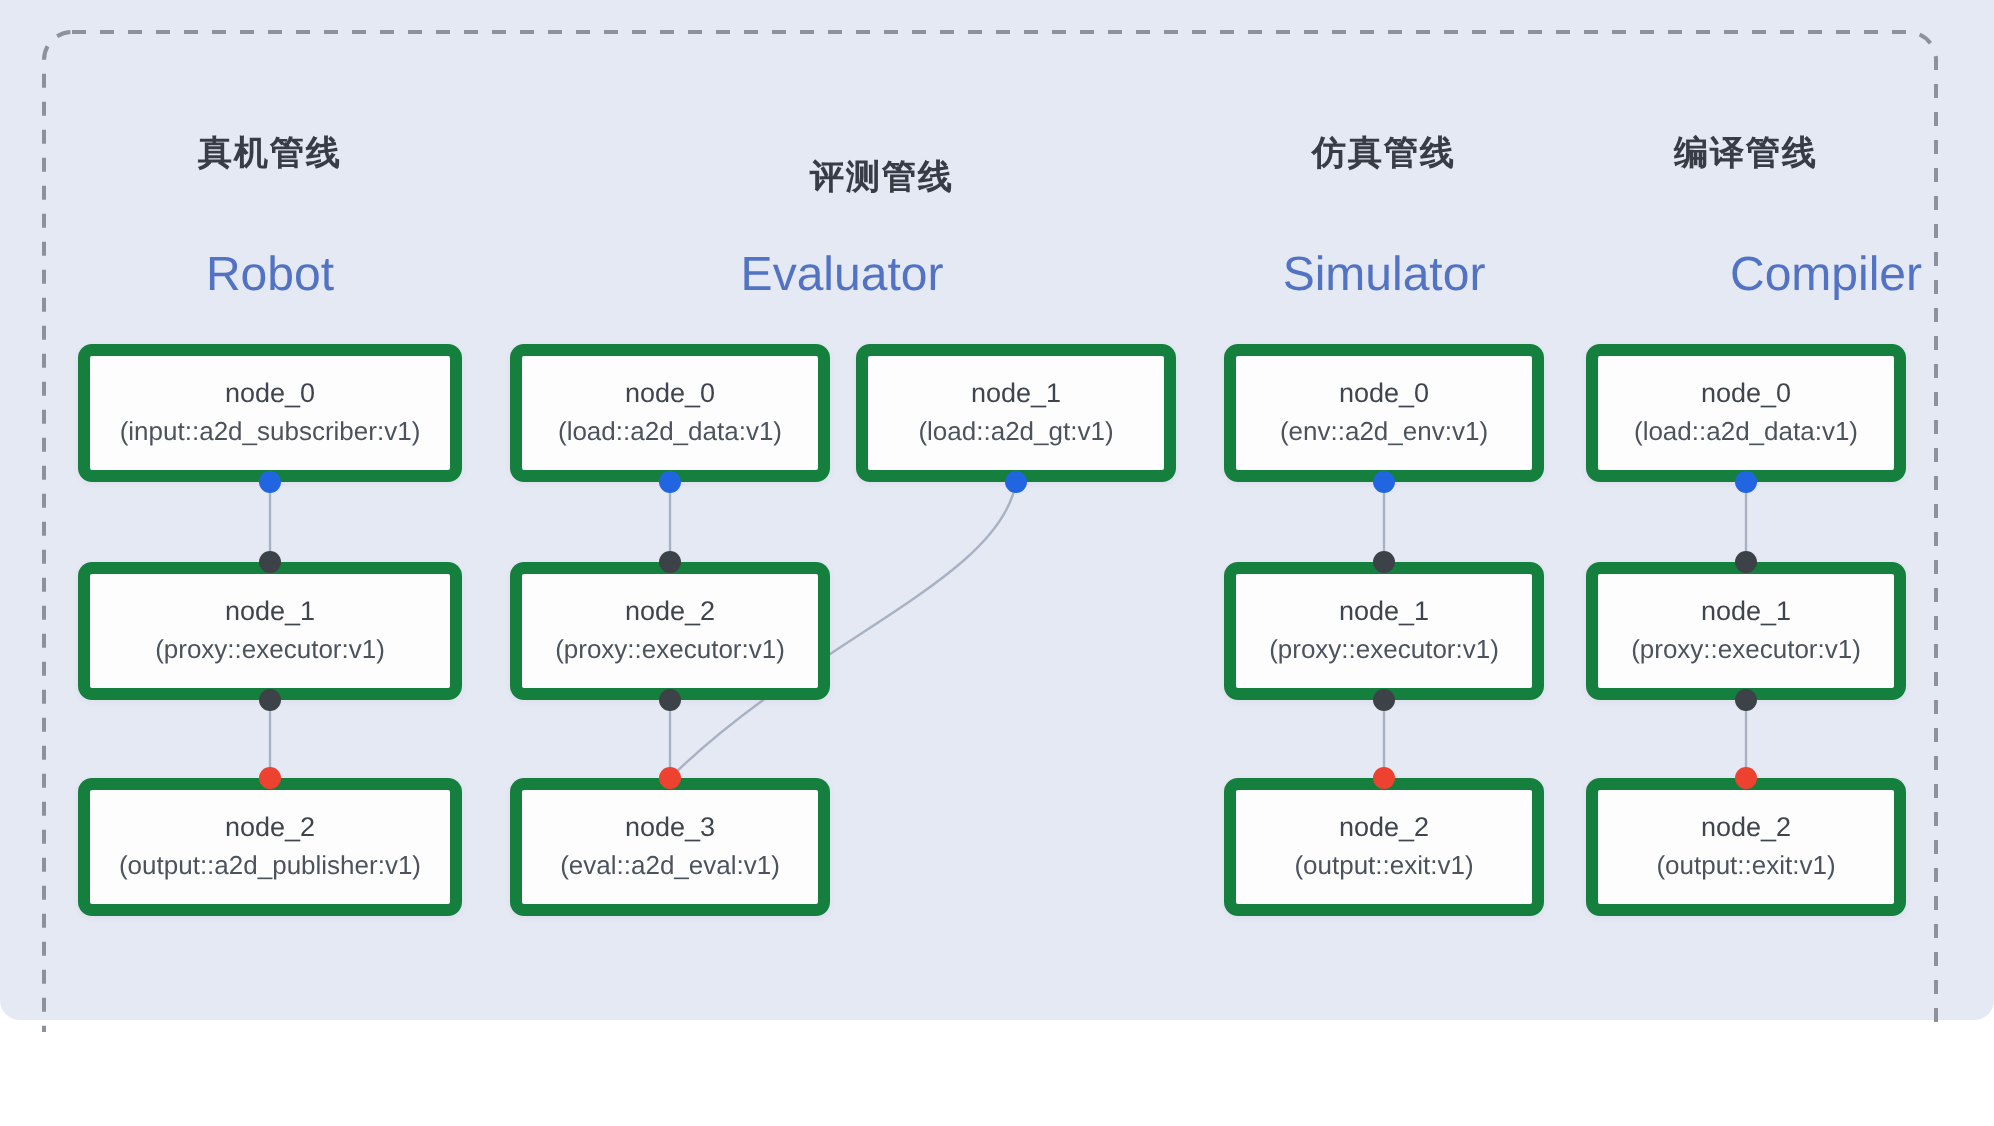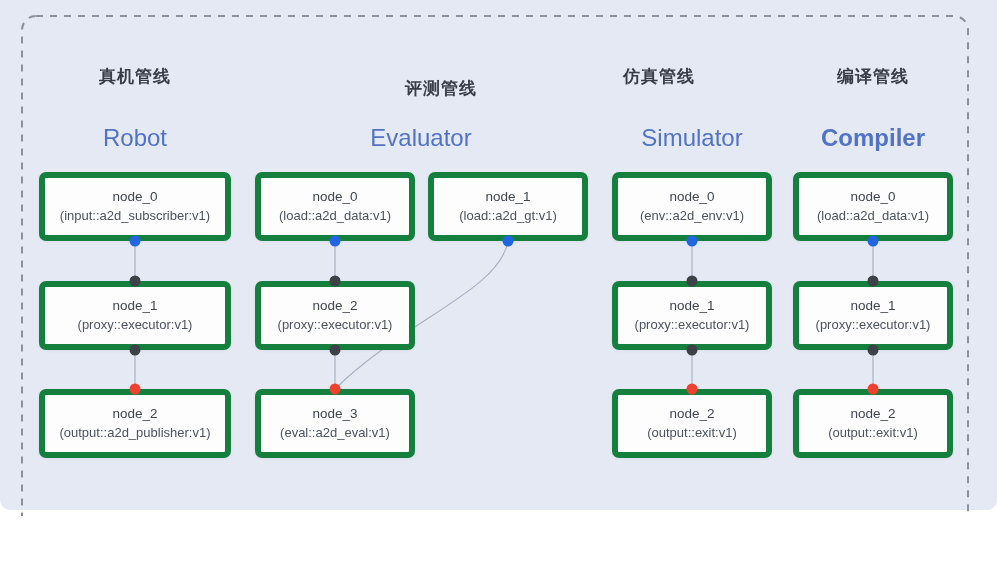--- a/index.html
+++ b/index.html
@@ -132,42 +132,42 @@
     <div class="node-label">node_2</div>
     <div class="node-detail">(proxy::executor:v1)</div>
   </div>
 
   <div class="node" style="left: 255px; top: 389px; width: 160px; height: 69px;">
     <div class="node-label">node_3</div>
     <div class="node-detail">(eval::a2d_eval:v1)</div>
   </div>
 
   <div>
-    <div class="header-zh" style="left: 659px;">仿真管线</div>
+    <div class="header-zh" style="left: 692px;">仿真管线</div>
     <div class="header-en" style="left: 692px;">Simulator</div>
   </div>
 
   <div class="node" style="left: 612px; top: 172px; width: 160px; height: 69px;">
     <div class="node-label">node_0</div>
     <div class="node-detail">(env::a2d_env:v1)</div>
   </div>
 
   <div class="node" style="left: 612px; top: 281px; width: 160px; height: 69px;">
     <div class="node-label">node_1</div>
     <div class="node-detail">(proxy::executor:v1)</div>
   </div>
 
   <div class="node" style="left: 612px; top: 389px; width: 160px; height: 69px;">
     <div class="node-label">node_2</div>
     <div class="node-detail">(output::exit:v1)</div>
   </div>
 
   <div>
     <div class="header-zh" style="left: 873px;">编译管线</div>
-    <div class="header-en" style="left: 873px; font-weight: bold;">Compiler</div>
+    <div class="header-en" style="left: 913px;">Compiler</div>
   </div>
 
   <div class="node" style="left: 793px; top: 172px; width: 160px; height: 69px;">
     <div class="node-label">node_0</div>
     <div class="node-detail">(load::a2d_data:v1)</div>
   </div>
 
   <div class="node" style="left: 793px; top: 281px; width: 160px; height: 69px;">
     <div class="node-label">node_1</div>
     <div class="node-detail">(proxy::executor:v1)</div>

